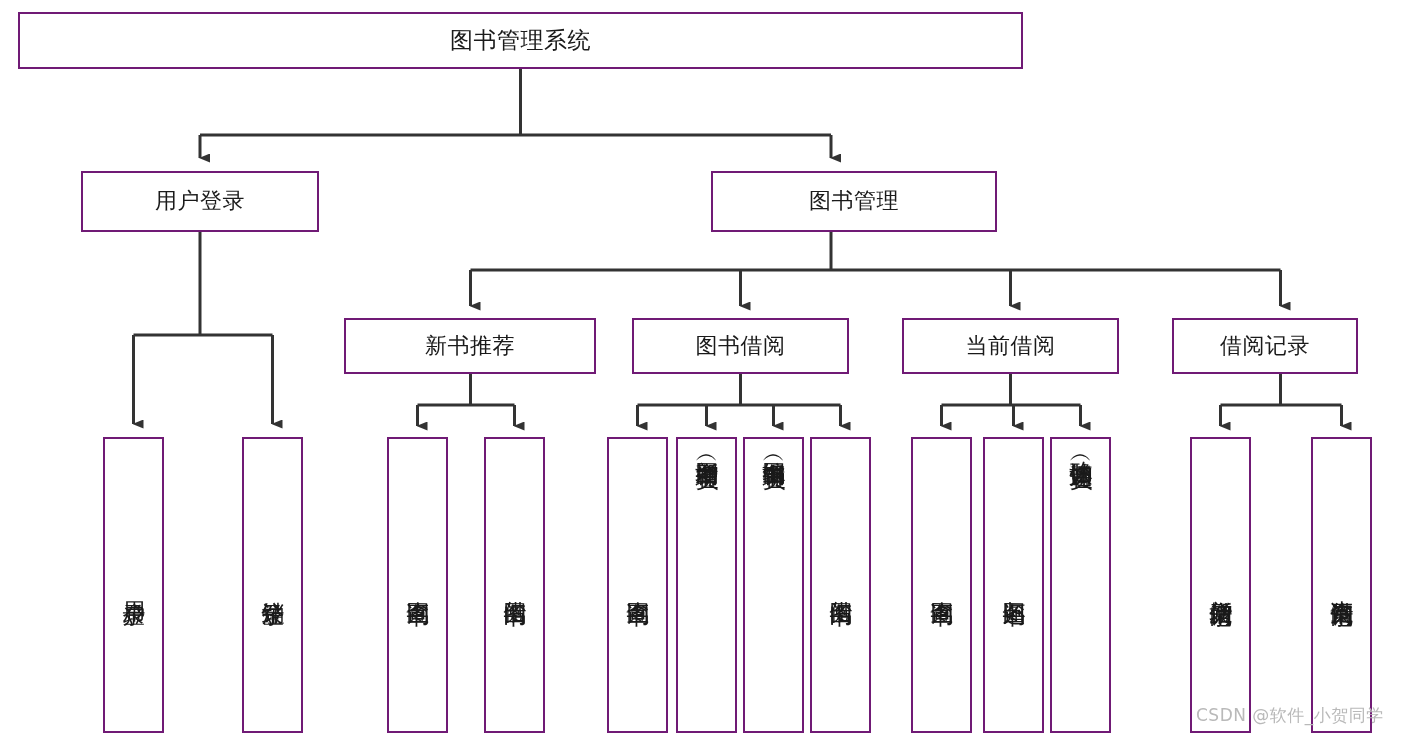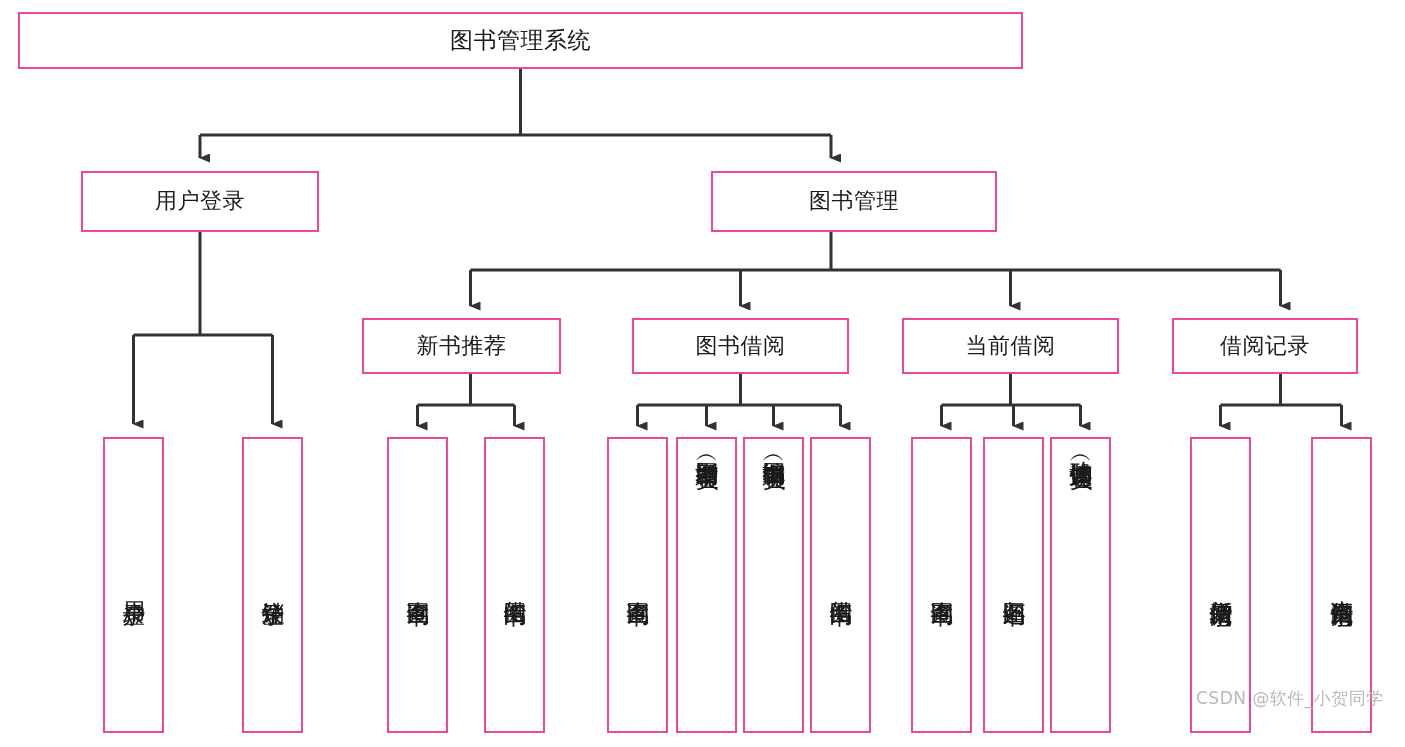--- a/index.html
+++ b/index.html
@@ -21,21 +21,21 @@
   #diagram-svg {
     position: absolute;
     left: 0;
     top: 0;
     width: 1405px;
     height: 747px;
   }
   .node {
     position: absolute;
     box-sizing: border-box;
-    border: 2px solid #ec4899;
+    border: 2px solid #701a75;
     background: #ffffff;
     display: flex;
     align-items: center;
     justify-content: center;
     color: #1a1a1a;
   }
   .node-h {
     font-size: 22px;
     line-height: 1.2;
     letter-spacing: 0.5px;
@@ -120,21 +120,21 @@
       <path d="M1220.5,405 L1220.5,426" marker-end="url(#arrowhead)"></path>
       <path d="M1341.5,405 L1341.5,426" marker-end="url(#arrowhead)"></path>
     </g>
   </svg>
 
   <div class="node node-h node-root" style="left:18px; top:12px; width:1005px; height:57px;">图书管理系统</div>
 
   <div class="node node-h" style="left:81px; top:171px; width:238px; height:61px;">用户登录</div>
   <div class="node node-h" style="left:711px; top:171px; width:286px; height:61px;">图书管理</div>
 
-  <div class="node node-h" style="left:362px; top:318px; width:199px; height:56px;">新书推荐</div>
+  <div class="node node-h" style="left:344px; top:318px; width:252px; height:56px;">新书推荐</div>
   <div class="node node-h" style="left:902px; top:318px; width:217px; height:56px;">当前借阅</div>
   <div class="node node-h" style="left:632px; top:318px; width:217px; height:56px;">图书借阅</div>
   <div class="node node-h" style="left:1172px; top:318px; width:186px; height:56px;">借阅记录</div>
 
   <div class="node node-v" style="left:103px; top:437px; width:61px; height:296px;">用户登录</div>
   <div class="node node-v" style="left:242px; top:437px; width:61px; height:296px;">注销登录</div>
 
   <div class="node node-v" style="left:387px; top:437px; width:61px; height:296px;">查询图书</div>
   <div class="node node-v" style="left:484px; top:437px; width:61px; height:296px;">借阅图书</div>
 
@@ -143,15 +143,15 @@
   <div class="node node-v align-top" style="left:743px; top:437px; width:61px; height:296px;">编辑图书（管理员）</div>
   <div class="node node-v" style="left:810px; top:437px; width:61px; height:296px;">借阅图书</div>
 
   <div class="node node-v" style="left:911px; top:437px; width:61px; height:296px;">查询图书</div>
   <div class="node node-v" style="left:983px; top:437px; width:61px; height:296px;">归还图书</div>
   <div class="node node-v align-top" style="left:1050px; top:437px; width:61px; height:296px;">确认归还（管理员）</div>
 
   <div class="node node-v" style="left:1190px; top:437px; width:61px; height:296px;">新增借阅记录</div>
   <div class="node node-v" style="left:1311px; top:437px; width:61px; height:296px;">查询借阅记录</div>
 
-  <div class="watermark" style="left:1196px; top:687px;">CSDN @软件_小贺同学</div>
+  <div class="watermark" style="left:1196px; top:704px;">CSDN @软件_小贺同学</div>
 
 </div>
 
 </body></html>

